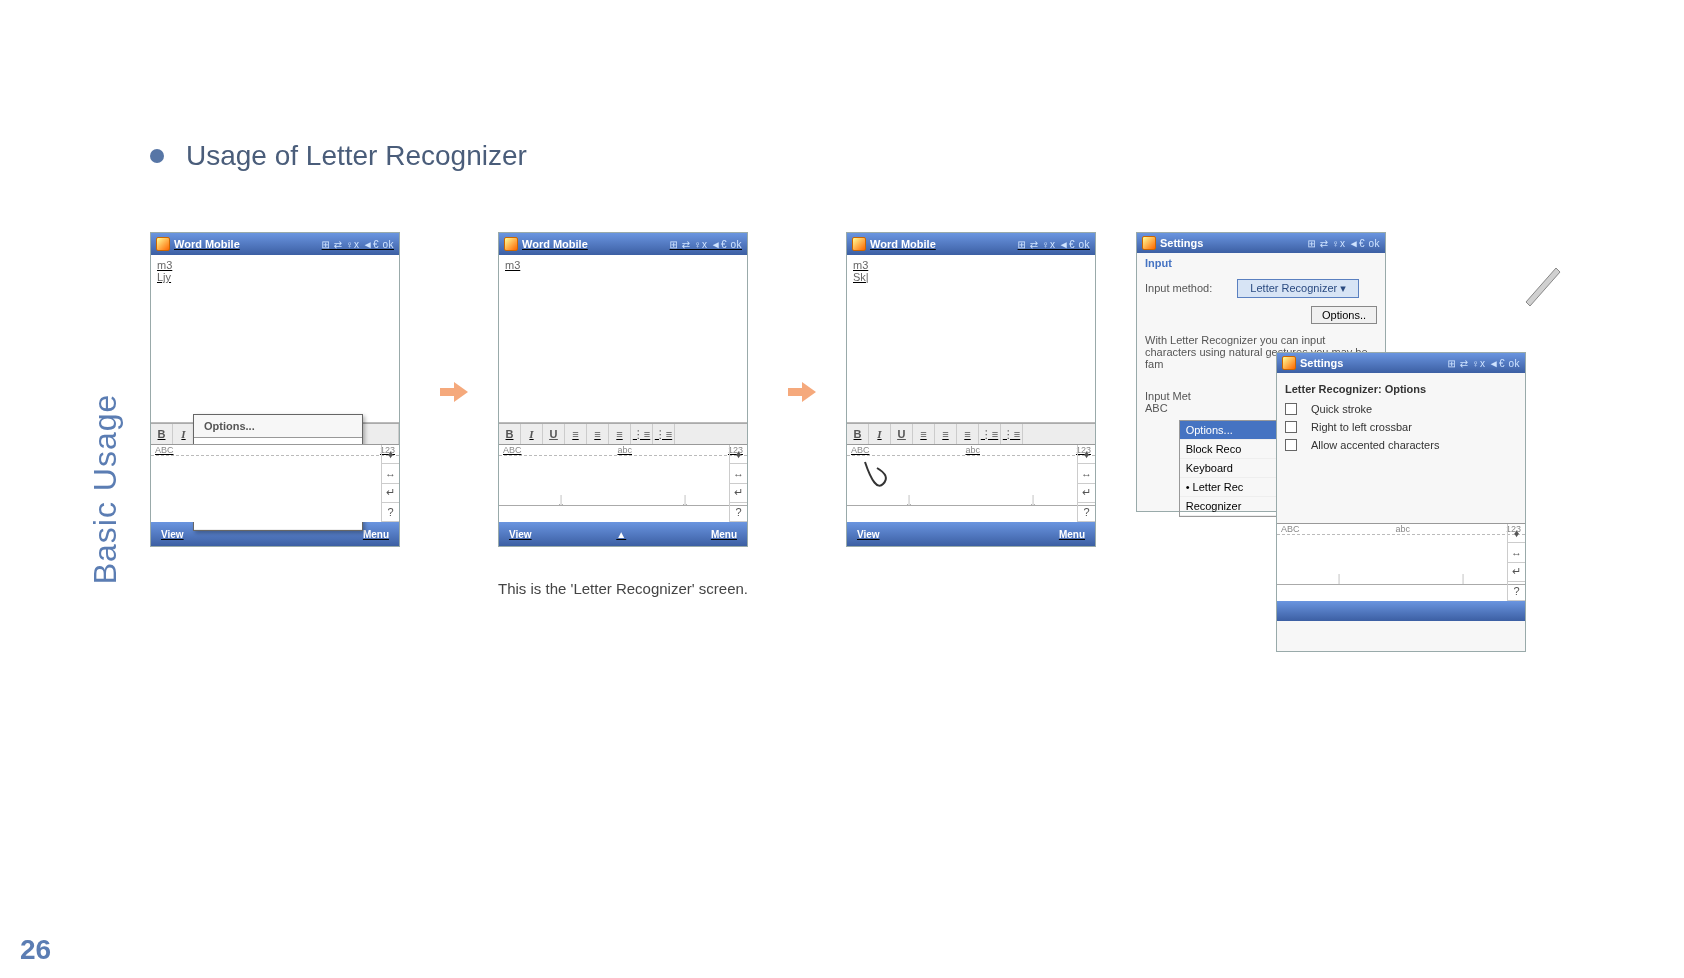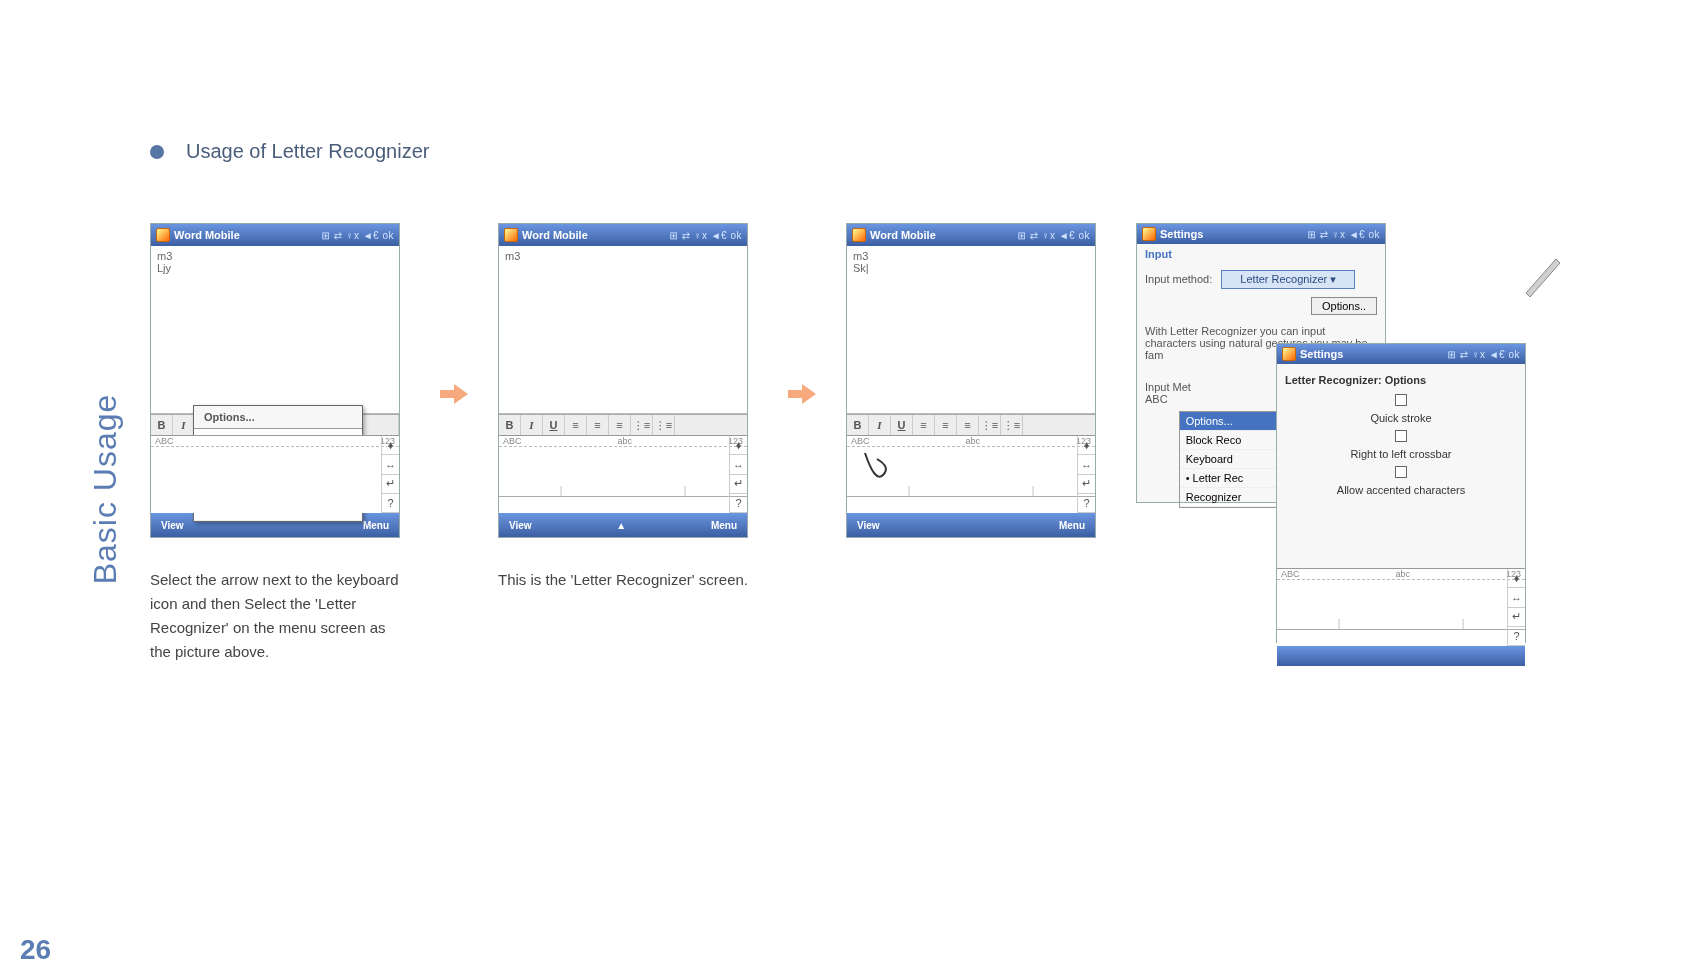--- a/index.html
+++ b/index.html
@@ -9,36 +9,36 @@
     
     .header-band { position: absolute; top: 0; left: 100px; right: 0; height: 110px; background: linear-gradient(180deg, #5e8bc9 0%, #7aa3d8 60%, #fff 100%); border-bottom-left-radius: 50px; padding: 18px 40px; }
     .header-band h1 { font-size: 34px; color: #4a5d7a; font-weight: normal; margin-left: 60px; letter-spacing: 1px; }
     
     .side-label { position: absolute; left: 10px; top: 50%; transform: translateY(-50%) rotate(-90deg); transform-origin: center; font-size: 32px; color: #5b7db3; font-weight: 500; white-space: nowrap; letter-spacing: 1px; }
     
     .page-number { position: absolute; left: 20px; bottom: 12px; color: #5b7db3; font-size: 28px; font-weight: bold; }
     
     .content { padding-top: 140px; padding-left: 40px; padding-right: 40px; }
     
-    .bullet-title { font-size: 20px; color: #4a5d7a; margin-bottom: 40px; display: flex; align-items: center; gap: 22px; }
+    .bullet-title { font-size: 28px; color: #4a5d7a; margin-bottom: 40px; display: flex; align-items: center; gap: 22px; }
     .bullet-dot { width: 14px; height: 14px; background: #5776a6; border-radius: 50%; display: inline-block; margin-left: 10px; }
     
     .columns { display: flex; gap: 30px; align-items: flex-start; margin-top: 60px; padding-left: 10px; }
     .col { flex: 0 0 auto; }
     .col1, .col2, .col3 { width: 260px; }
     .col4 { width: 430px; }
     
     .arrow { width: 28px; height: 24px; align-self: center; margin-top: -100px; position: relative; }
     .arrow::before { content: ''; position: absolute; left: 0; top: 8px; width: 14px; height: 8px; background: #f5a97c; }
     .arrow::after { content: ''; position: absolute; left: 14px; top: 2px; border-left: 14px solid #f5a97c; border-top: 10px solid transparent; border-bottom: 10px solid transparent; }
     
     .caption { font-size: 15px; color: #444; margin-top: 30px; line-height: 1.6; }
     
     
-    .device { border: 1px solid #9aa; background: #eab308; width: 250px; height: 315px; display: flex; flex-direction: column; font-size: 11px; }
+    .device { border: 1px solid #9aa; background: #eab308; width: 250px; height: 315px; display: flex; flex-direction: column; font-size: 11px; text-decoration: underline; }
     .device-title { display: flex; justify-content: space-between; align-items: center; background: linear-gradient(180deg, #6a95e0 0%, #3c5fa3 100%); color: #fff; padding: 3px 5px; height: 22px; }
     .device-title .left { display: flex; align-items: center; gap: 4px; font-weight: bold; }
     .dt-icon { width: 14px; height: 14px; background: linear-gradient(135deg,#ff9,#f60); border: 1px solid #c60; border-radius: 2px; }
     .dt-status { font-size: 10px; letter-spacing: 0.5px; color: #cfe3ff; }
     .device-body { flex: 1; background: #fff; padding: 4px 6px; color: #666; position: relative; border-bottom: 1px solid #bbb; }
     
     .toolbar-row { display: flex; border-top: 1px solid #aaa; background: #ededed; }
     .tool-btn { width: 22px; height: 20px; border-right: 1px solid #ccc; display: flex; align-items: center; justify-content: center; font-size: 11px; color: #555; }
     .tool-btn.bold { font-weight: bold; }
     .tool-btn.ital { font-style: italic; font-family: serif; font-weight: bold; }
@@ -57,23 +57,23 @@
     .floating-menu .menu-item.hilite { background: #4573c2; color: #fff; }
     .floating-menu .menu-top { padding: 5px 10px; font-weight: bold; border-bottom: 1px solid #999; background: #f7f7f7; }
     
     
     .settings-wrap { position: relative; width: 430px; height: 420px; }
     .settings-dev { position: absolute; width: 250px; height: 280px; border: 1px solid #9aa; background: #f7f7f7; font-size: 11px; }
     .settings-back { left: 0; top: 0; }
     .settings-front { left: 140px; top: 120px; height: 300px; }
     .settings-body { padding: 6px 8px; }
     .settings-label { color: #555; font-size: 11px; margin-bottom: 6px; margin-top: 37px; }
-    .sel-box { display: inline-block; background: #d7e4f5; border: 1px solid #5a80c0; padding: 2px 18px; color: #2a4a80; font-size: 11px; margin-left: 6px; }
+    .sel-box { display: inline-block; background: #d7e4f5; border: 1px solid #5a80c0; padding: 2px 12px; color: #2a4a80; font-size: 11px; margin-left: 22px; }
     .opt-btn { display: inline-block; background: #f0f0f0; border: 1px solid #888; padding: 2px 10px; font-size: 11px; margin-top: 4px; }
-    .checkbox-row { display: flex; align-items: center; gap: 6px; margin: 6px 0; color: #333; font-size: 11px; flex-direction: column; }
+    .checkbox-row { display: flex; align-items: center; gap: 14px; margin: 6px 0; color: #333; font-size: 11px; }
     .chk { width: 12px; height: 12px; border: 1px solid #666; background: #fff; }
     .settings-front h4 { font-size: 11px; color: #333; margin: 4px 0 8px; }
     .m-list { border: 1px solid #999; margin-top: 18px; font-size: 11px; }
     .m-list div { padding: 3px 6px; border-bottom: 1px solid #eee; }
     .m-list div.hilite { background: #4573c2; color: #fff; }
     .tab-label { color: #4573c2; font-weight: bold; padding: 4px 8px; font-size: 11px; }
   </style>
 </head>
 <body>
 
@@ -126,21 +126,20 @@
               <div>↔</div>
               <div>↵</div>
               <div>?</div>
             </div>
           </div>
           <div class="device-bottom">
             <span>View</span>
             <span>Menu</span>
           </div>
         </div>
-        <div class="caption">Select the arrow next to the keyboard icon and then Select the 'Letter Recognizer' on the menu screen as the picture above.</div>
       </div>
 
       <div class="arrow"></div>
 
       <div class="col col2">
         <div class="device">
           <div class="device-title">
             <span class="left">
                 <span class="dt-icon"></span>
                 <span>Word Mobile</span>

